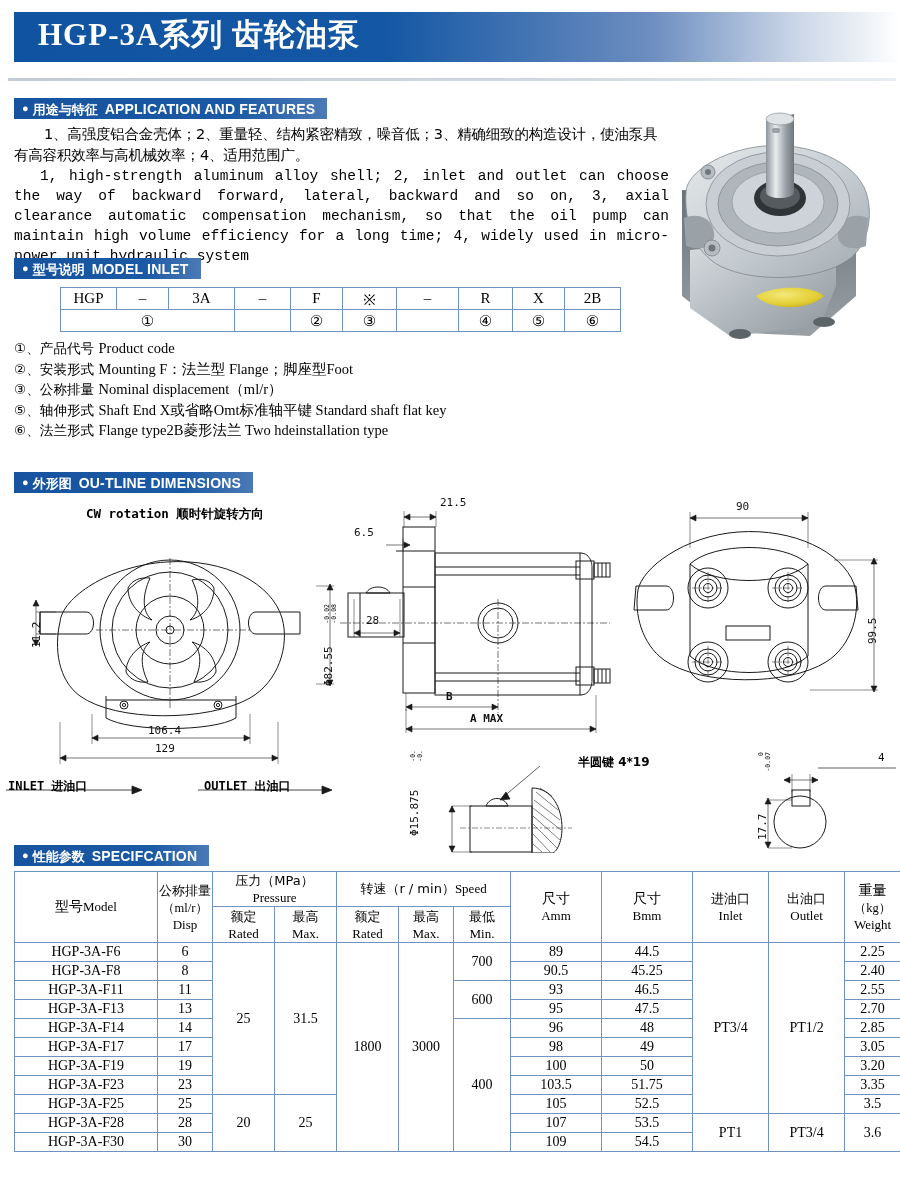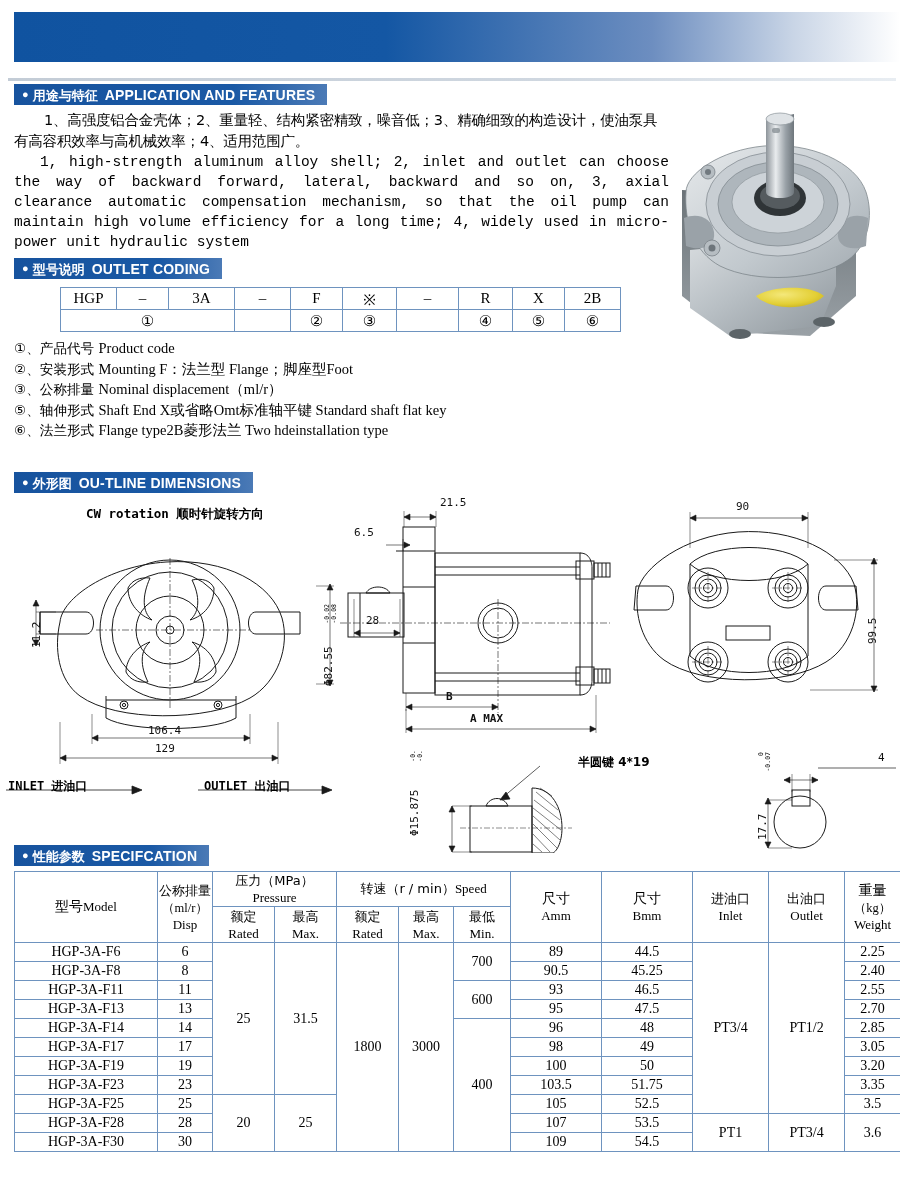--- a/index.html
+++ b/index.html
@@ -119,24 +119,25 @@
   .hen { font-family:"Liberation Serif", serif; font-size:13px; }
   .unitline { font-family:"Liberation Serif", serif; font-size:12.5px; }
   table.spec td.row { height:19px; }
   .photo { position:absolute; }
 </style>
 </head>
 <body>
 
 <div class="banner-wrap">
   <div class="banner"></div>
+  <div class="banner-title">HGP-3A系列 齿轮油泵</div>
 </div>
 <div class="rule"></div>
 
-<div class="sec" style="top:84px;">
+<div class="sec" style="top:98px;">
   <div class="sec-hd">
     <span class="dot">●</span><span class="cn">用途与特征</span><span class="en">APPLICATION AND FEATURES</span>
   </div>
   <div class="para">
     <p class="p-cn">1、高强度铝合金壳体；2、重量轻、结构紧密精致，噪音低；3、精确细致的构造设计，使油泵具有高容积效率与高机械效率；4、适用范围广。</p>
     <p class="p-en">1, high-strength aluminum alloy shell; 2, inlet and outlet can choose the way of backward forward, lateral, backward and so on, 3, axial clearance automatic compensation mechanism, so that the oil pump can maintain high volume efficiency for a long time; 4, widely used in micro-power unit hydraulic system</p>
   </div>
 </div>
 
 <div class="photo" style="left:660px; top:100px; width:235px; height:260px;">
@@ -199,21 +200,21 @@
 
     <path d="M96,196 C112,186 150,184 164,196 C150,210 112,212 96,196 Z" fill="url(#mYel)"></path>
 
     <ellipse cx="80" cy="234" rx="11" ry="5" fill="#5c6468"></ellipse>
     <ellipse cx="164" cy="222" rx="11" ry="5" fill="#5c6468"></ellipse>
   </svg>
 </div>
 
 <div class="sec" style="top:258px;">
   <div class="sec-hd">
-    <span class="dot">●</span><span class="cn">型号说明</span><span class="en">OUTLET CODING</span>
+    <span class="dot">●</span><span class="cn">型号说明</span><span class="en">MODEL INLET</span>
   </div>
 
   <table class="mc-table">
     <tbody>
         <tr>
       <td style="width:56px;">HGP</td>
       <td style="width:52px;">–</td>
       <td style="width:66px;">3A</td>
       <td style="width:56px;">–</td>
       <td style="width:52px;">F</td>

